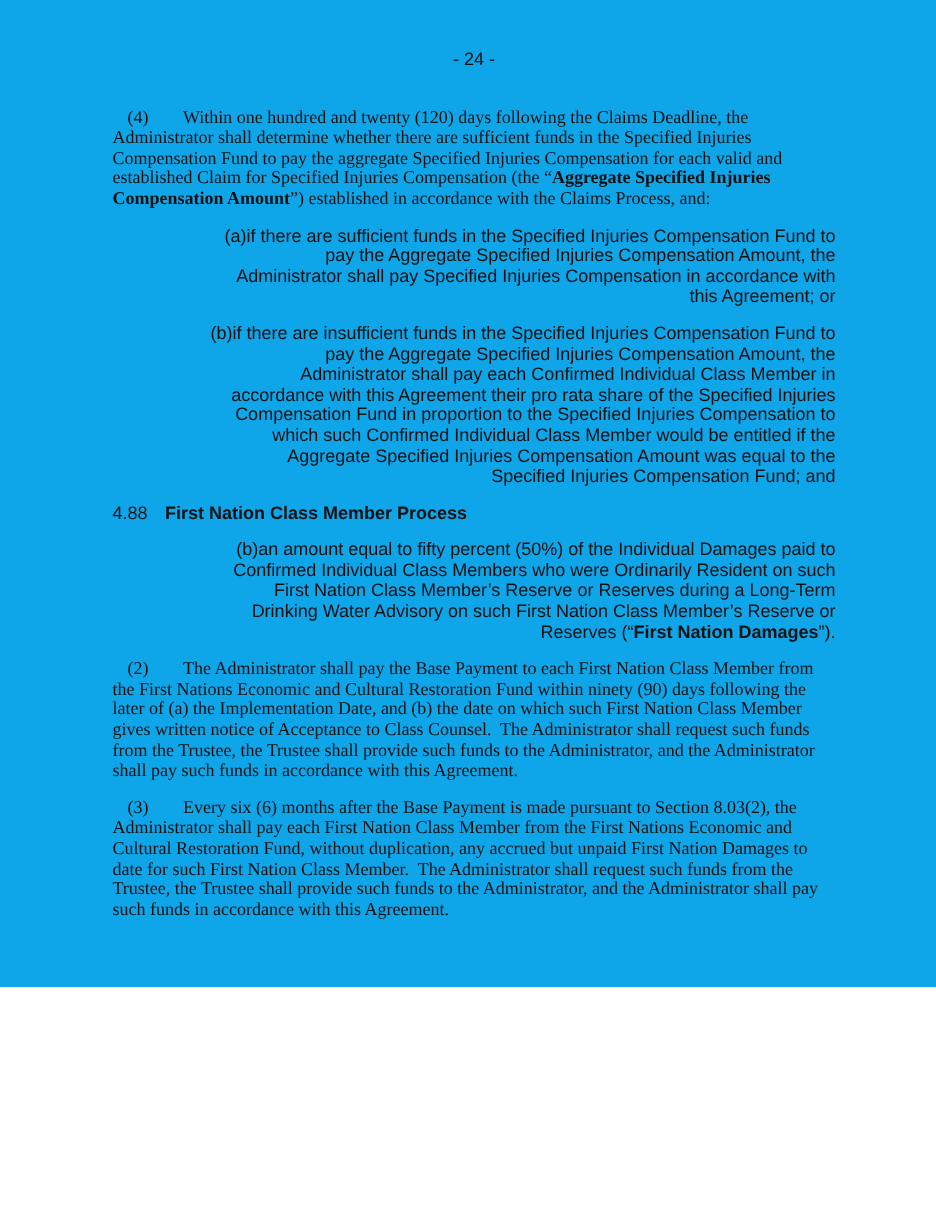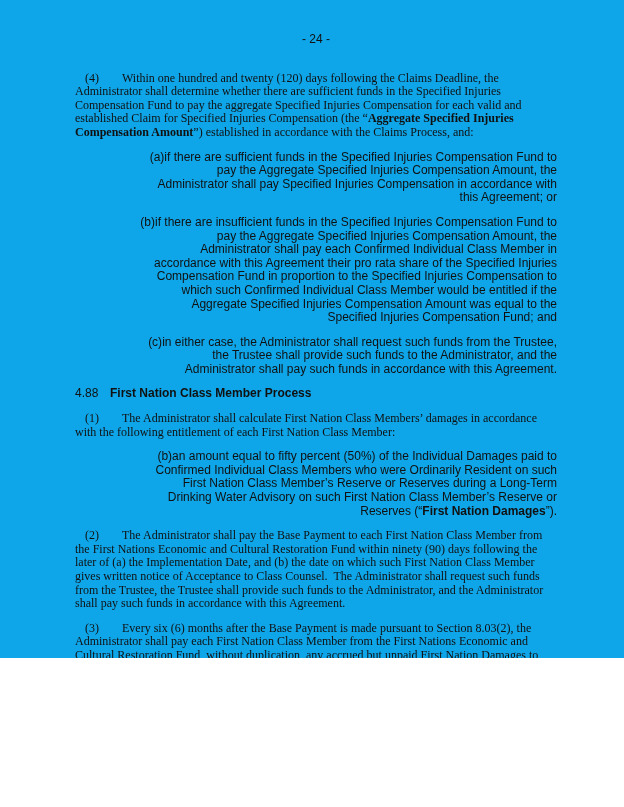--- a/index.html
+++ b/index.html
@@ -66,21 +66,19 @@
 </head>
 <body>
 
 <div class="page">
   <div class="content">
     <div class="page-number">- 24 -</div>
     <div class="doc-body">
         <p class="para"><span class="pnum">(4)</span><span>Within one hundred and twenty (120) days following the Claims Deadline, the Administrator shall determine whether there are sufficient funds in the Specified Injuries Compensation Fund to pay the aggregate Specified Injuries Compensation for each valid and established Claim for Specified Injuries Compensation (the “</span><span class="b">Aggregate Specified Injuries Compensation Amount</span><span>”) established in accordance with the Claims Process, and:</span></p>
         <p class="letter"><span class="lnum">(a)</span><span>if there are sufficient funds in the Specified Injuries Compensation Fund to pay the Aggregate Specified Injuries Compensation Amount, the Administrator shall pay Specified Injuries Compensation in accordance with this Agreement; or</span></p>
         <p class="letter"><span class="lnum">(b)</span><span>if there are insufficient funds in the Specified Injuries Compensation Fund to pay the Aggregate Specified Injuries Compensation Amount, the Administrator shall pay each Confirmed Individual Class Member in accordance with this Agreement their </span><span class="i">pro rata</span><span> share of the Specified Injuries Compensation Fund in proportion to the Specified Injuries Compensation to which such Confirmed Individual Class Member would be entitled if the Aggregate Specified Injuries Compensation Amount was equal to the Specified Injuries Compensation Fund; and</span></p>
-        <p class="letter"><span class="lnum">(c)</span><span>in either case, the Administrator shall request such funds from the Trustee, the Trustee shall provide such funds to the Administrator, and the Administrator shall pay such funds in accordance with this Agreement.</span></p>
         <p class="heading"><span class="hnum">4.88</span><span class="b">First Nation Class Member Process</span></p>
-        <p class="para"><span class="pnum">(1)</span><span>The Administrator shall calculate First Nation Class Members’ damages in accordance with the following entitlement of each First Nation Class Member:</span></p>
         <p class="letter"><span class="lnum">(b)</span><span>an amount equal to fifty percent (50%) of the Individual Damages paid to Confirmed Individual Class Members who were Ordinarily Resident on such First Nation Class Member’s Reserve or Reserves during a Long-Term Drinking Water Advisory on such First Nation Class Member’s Reserve or Reserves (“</span><span class="b">First Nation Damages</span><span>”).</span></p>
         <p class="para"><span class="pnum">(2)</span><span>The Administrator shall pay the Base Payment to each First Nation Class Member from the First Nations Economic and Cultural Restoration Fund within ninety (90) days following the later of (a) the Implementation Date, and (b) the date on which such First Nation Class Member gives written notice of Acceptance to Class Counsel.  The Administrator shall request such funds from the Trustee, the Trustee shall provide such funds to the Administrator, and the Administrator shall pay such funds in accordance with this Agreement.</span></p>
         <p class="para"><span class="pnum">(3)</span><span>Every six (6) months after the Base Payment is made pursuant to Section 8.03(2), the Administrator shall pay each First Nation Class Member from the First Nations Economic and Cultural Restoration Fund, without duplication, any accrued but unpaid First Nation Damages to date for such First Nation Class Member.  The Administrator shall request such funds from the Trustee, the Trustee shall provide such funds to the Administrator, and the Administrator shall pay such funds in accordance with this Agreement.</span></p>
       </div>
   </div>
 </div>
 
 </body></html>

